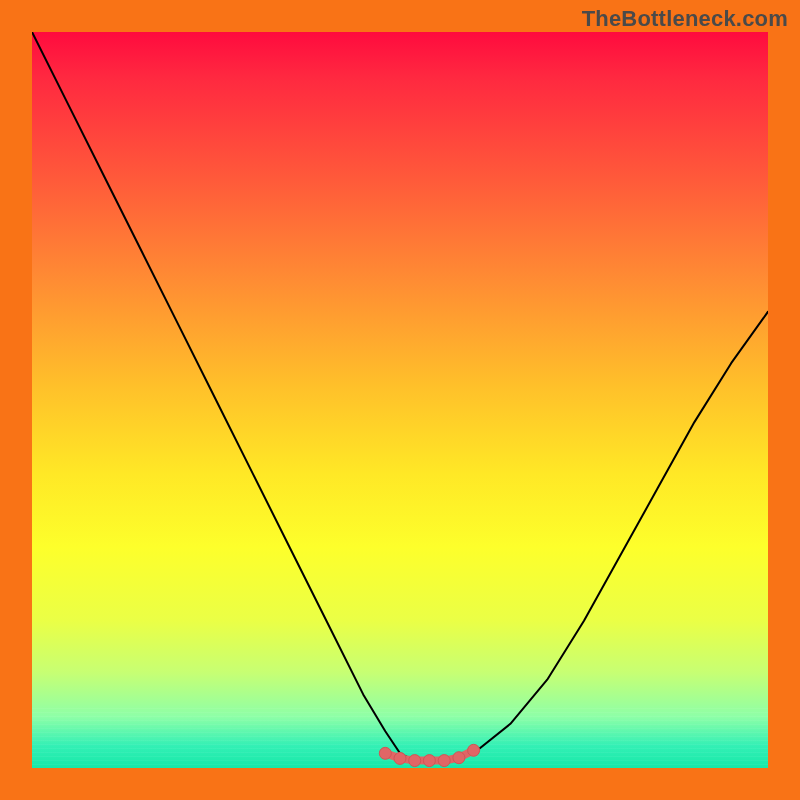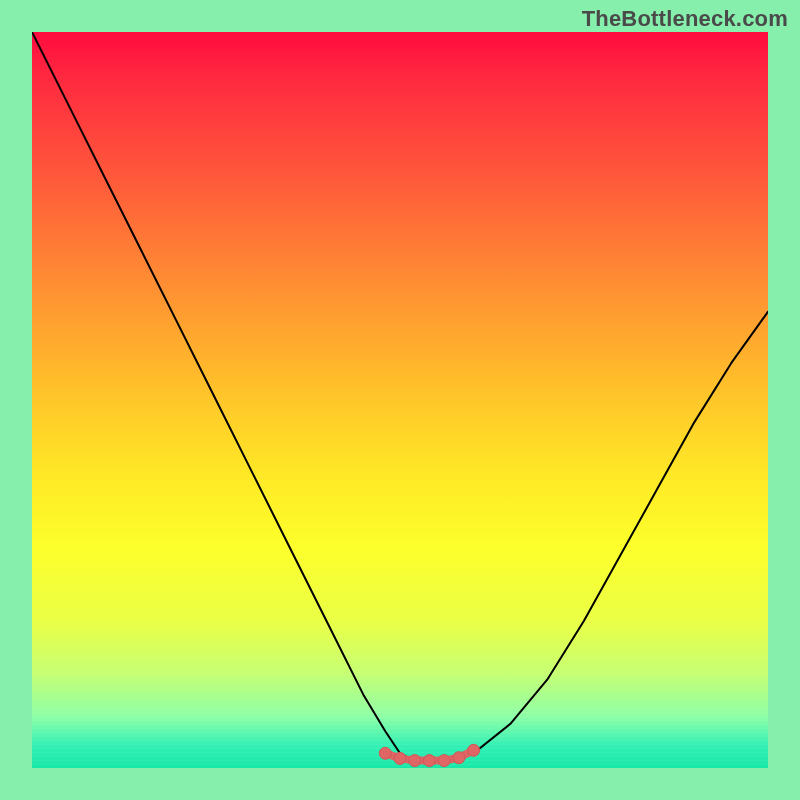--- a/index.html
+++ b/index.html
@@ -8,21 +8,21 @@
     width: 800px;
     height: 800px;
     overflow: hidden;
     background: #000;
     font-family: Arial, Helvetica, sans-serif;
   }
   .frame {
     position: relative;
     width: 800px;
     height: 800px;
-    background: #86efac;
+    background: #f97316;
   }
   .plot {
     position: absolute;
     left: 32px;
     top: 32px;
     width: 736px;
     height: 736px;
     background: linear-gradient(to bottom,
       #ff0b3e 0%,
       #ff2840 6%,

